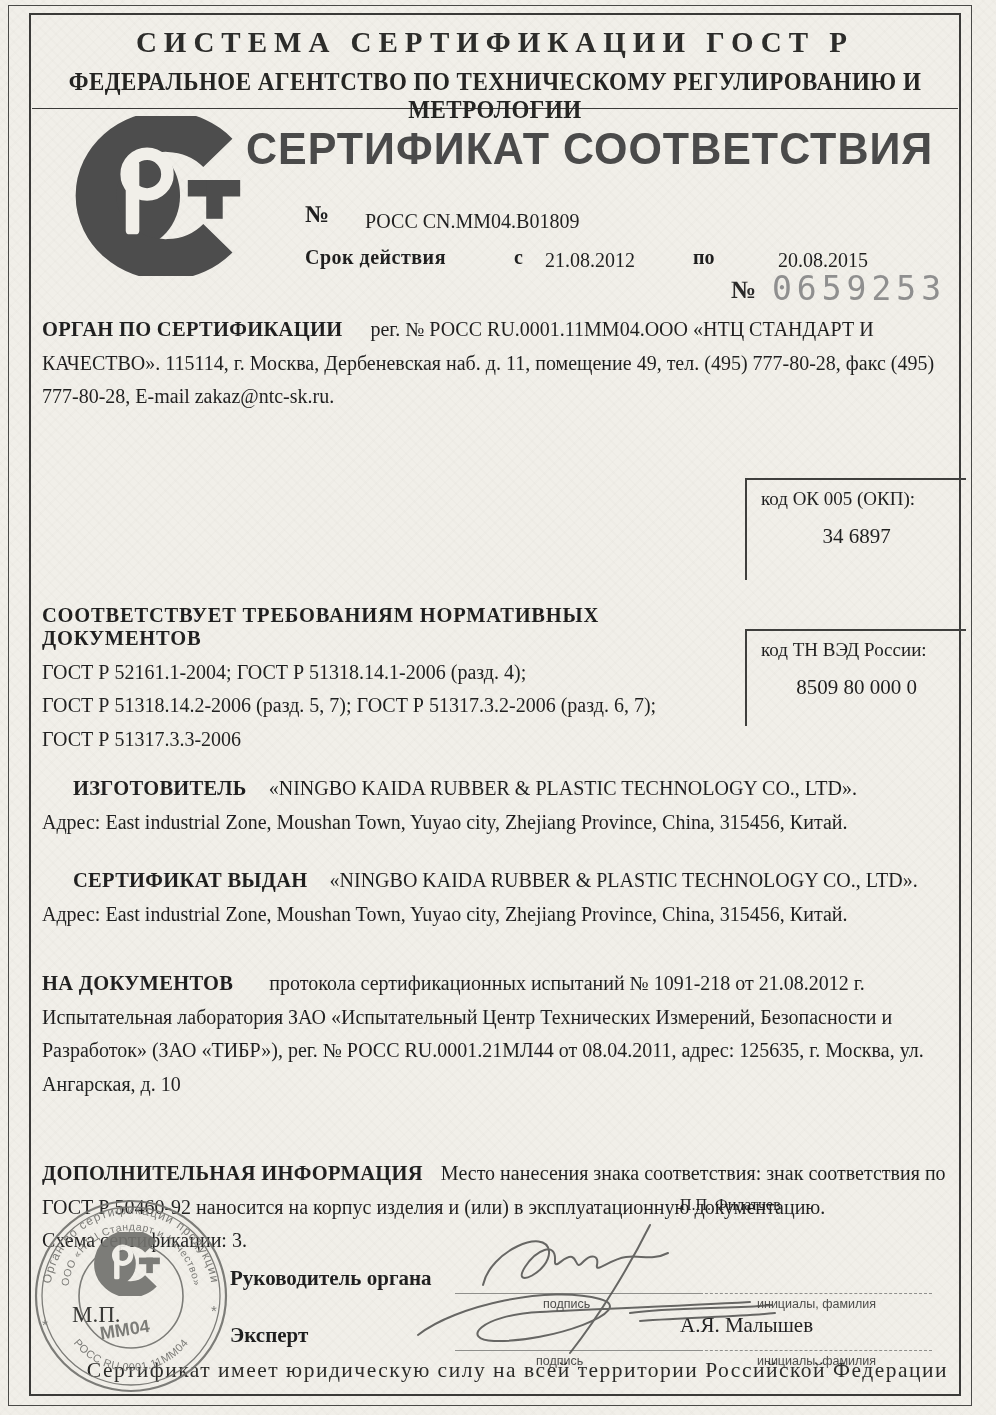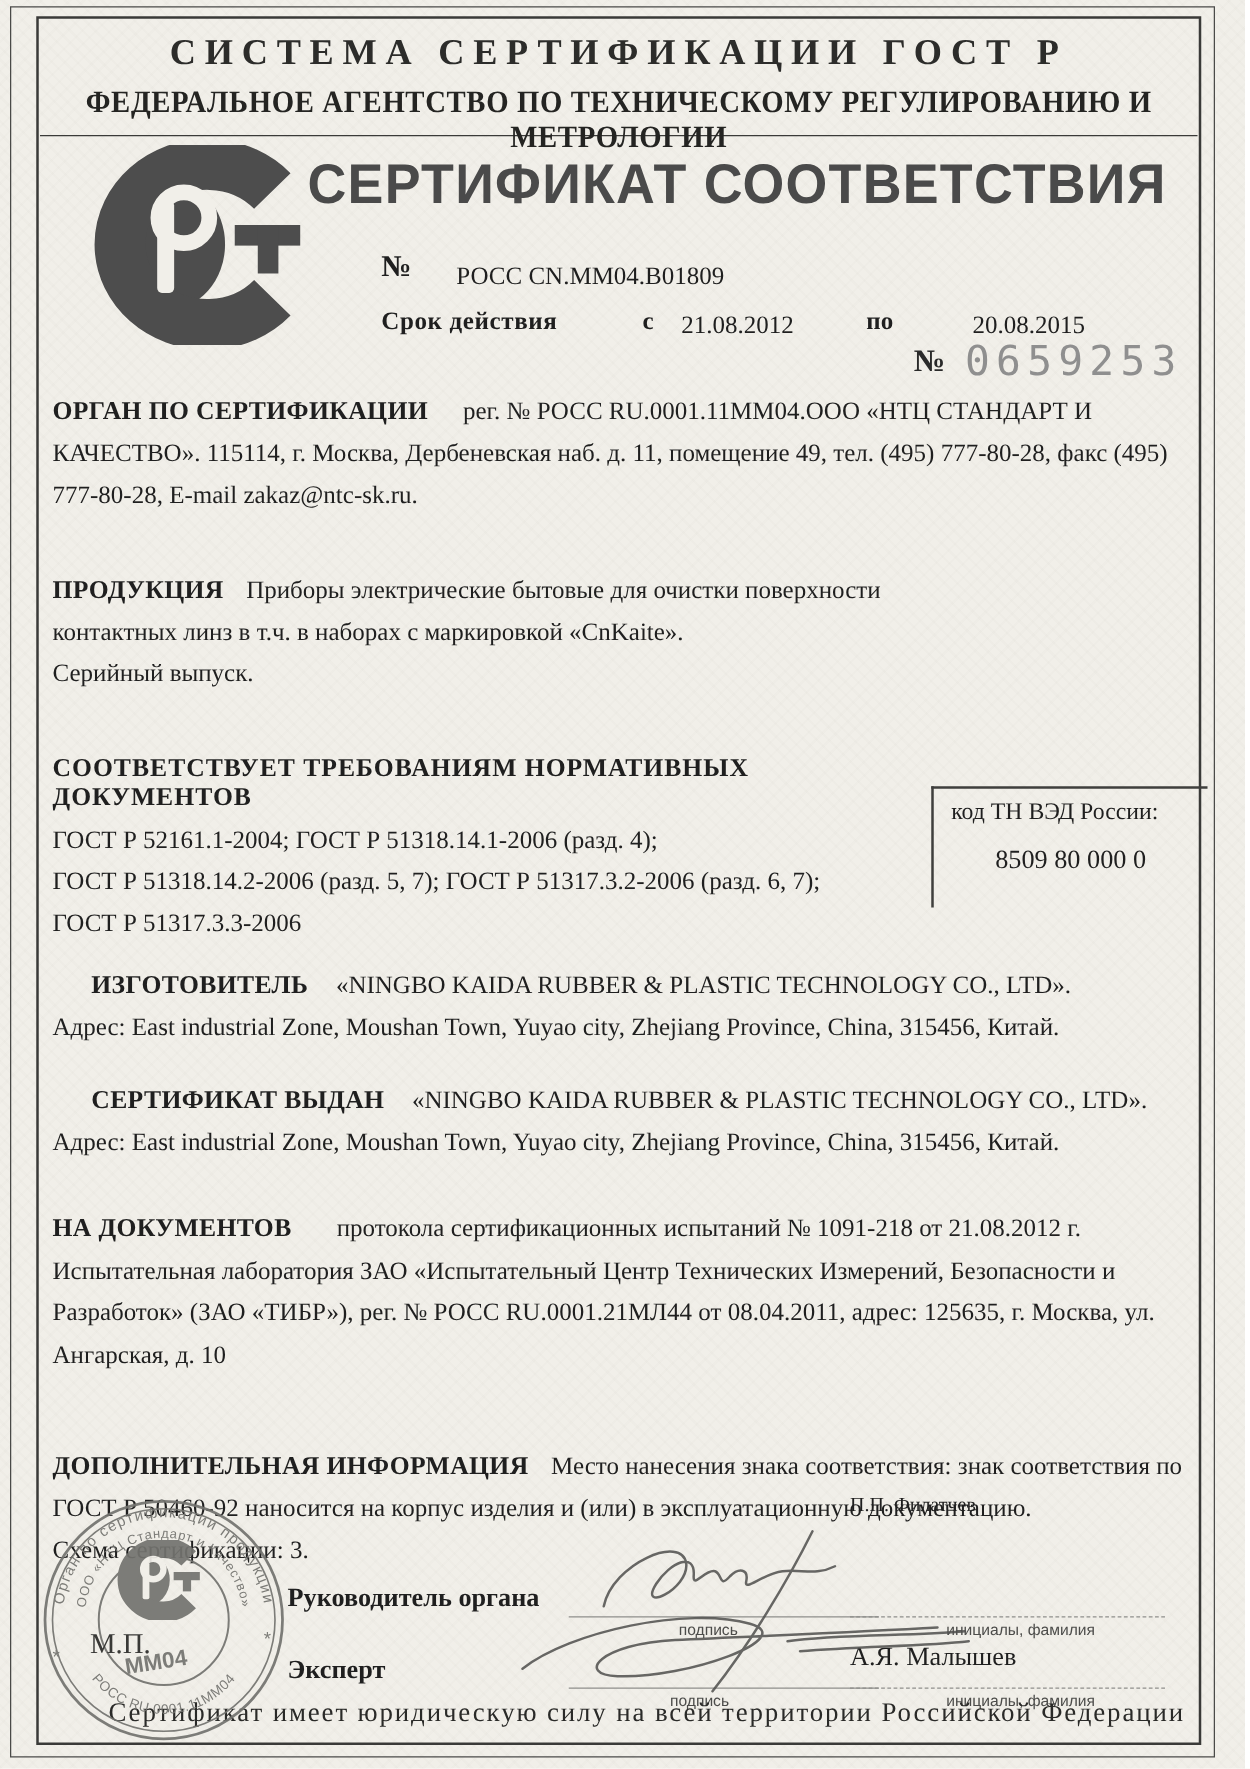--- a/index.html
+++ b/index.html
@@ -105,25 +105,25 @@
   <span class="abs valid-po">по</span>
   <span class="abs valid-to">20.08.2015</span>
 
   <span class="abs bigno-label">№</span>
   <span class="abs bigno-value">0659253</span>
 
   <div class="abs organ para">
     <span class="sec-head gap28">ОРГАН ПО СЕРТИФИКАЦИИ</span><span>рег. № РОСС RU.0001.11ММ04.ООО «НТЦ СТАНДАРТ И КАЧЕСТВО». 115114, г. Москва, Дербеневская наб. д. 11, помещение 49, тел. (495) 777-80-28, факс (495) 777-80-28, E-mail zakaz@ntc-sk.ru.</span>
   </div>
 
-  <div class="abs product para">
-    <span class="sec-head gap18">ПРОДУКЦИЯ</span><span>Приборы электрические бытовые для очистки поверхности контактных линз в т.ч. в наборах с маркировкой «CnKaite».</span>
-    <div>Серийный выпуск.</div>
-  </div>
-
+
+  <div class="abs okp-box">
+    <div class="code-label">код ОК 005 (ОКП):</div>
+    <div class="code-value">34 6897</div>
+  </div>
 
   <div class="abs standards">
     <div class="sec-head" style="letter-spacing:0.8px;margin-bottom:6px;">СООТВЕТСТВУЕТ ТРЕБОВАНИЯМ НОРМАТИВНЫХ ДОКУМЕНТОВ</div>
     <div class="std-line">ГОСТ Р 52161.1-2004; ГОСТ Р 51318.14.1-2006 (разд. 4);</div>
     <div class="std-line">ГОСТ Р 51318.14.2-2006 (разд. 5, 7); ГОСТ Р 51317.3.2-2006 (разд. 6, 7);</div>
     <div class="std-line">ГОСТ Р 51317.3.3-2006</div>
   </div>
 
   <div class="abs tnved-box">
     <div class="code-label">код ТН ВЭД России:</div>

